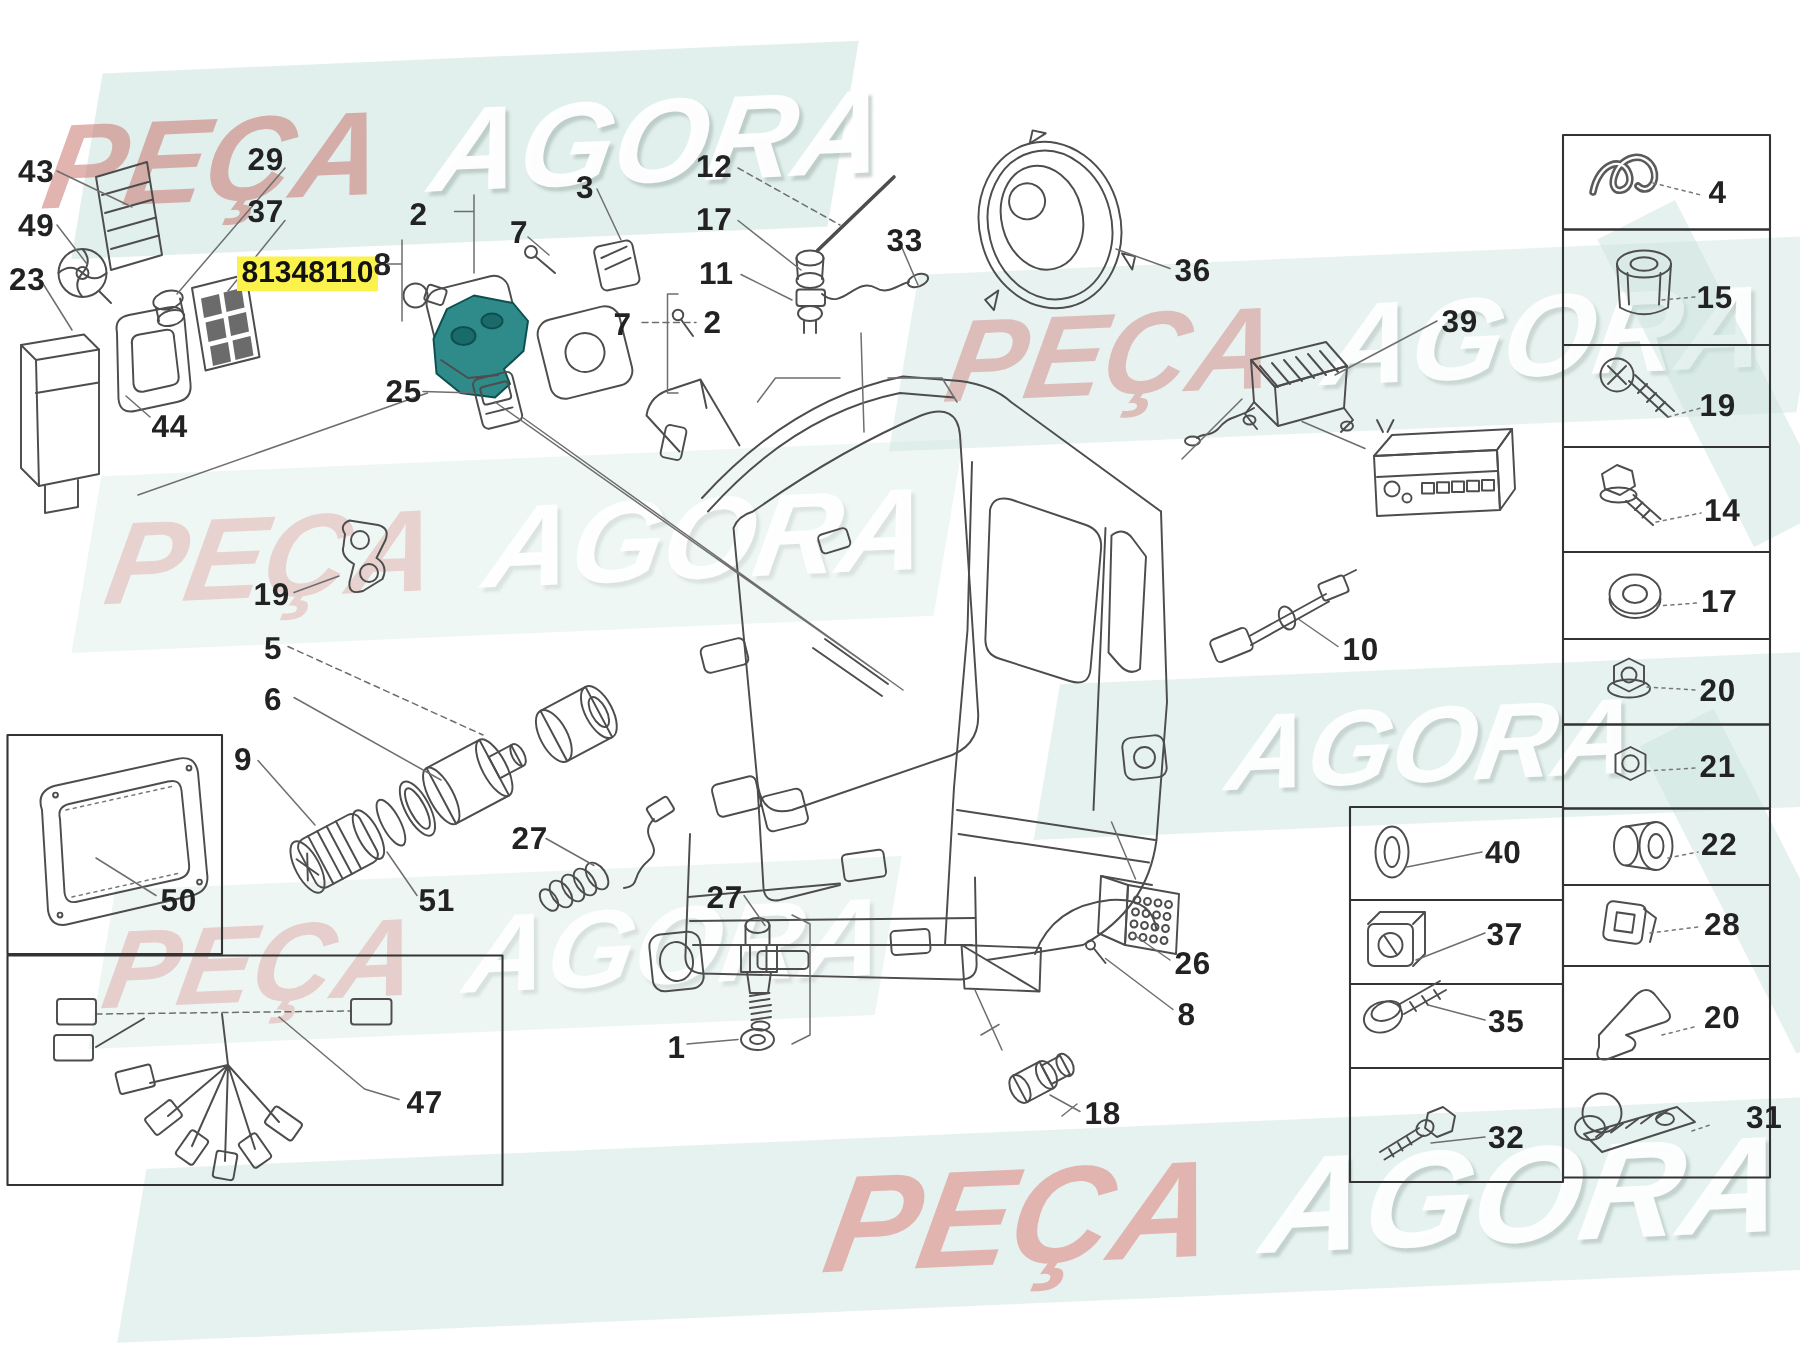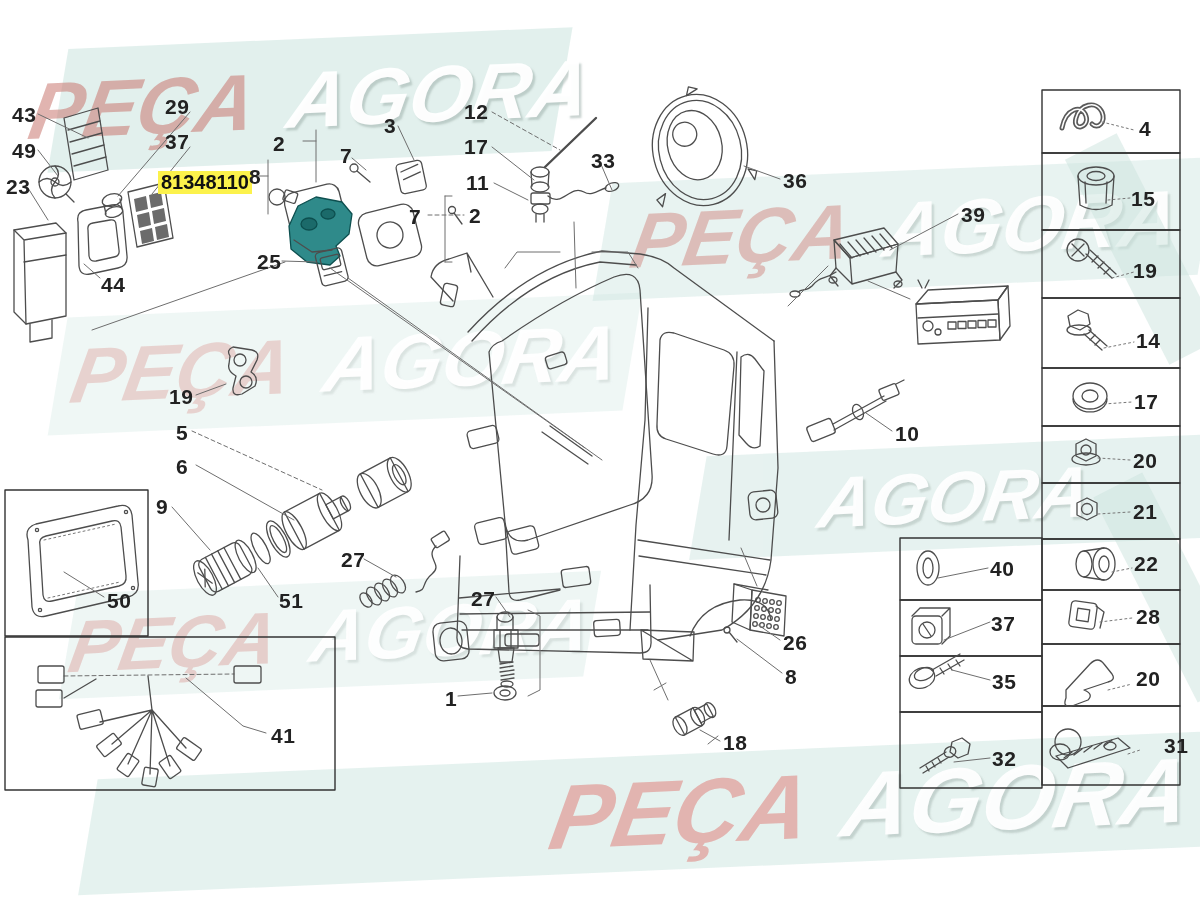--- a/index.html
+++ b/index.html
@@ -498,21 +498,21 @@
   <div class="lbl" style="left:156px;top:495px">9</div>
   <div class="lbl" style="left:895px;top:422px">10</div>
   <div class="lbl" style="left:341px;top:548px">27</div>
   <div class="lbl" style="left:279px;top:589px">51</div>
   <div class="lbl" style="left:471px;top:587px">27</div>
   <div class="lbl" style="left:107px;top:589px">50</div>
   <div class="lbl" style="left:445px;top:687px">1</div>
   <div class="lbl" style="left:783px;top:631px">26</div>
   <div class="lbl" style="left:785px;top:665px">8</div>
   <div class="lbl" style="left:723px;top:731px">18</div>
-  <div class="lbl" style="left:271px;top:724px">41</div>
+  <div class="lbl" style="left:271px;top:724px">47</div>
   <div class="lbl" style="left:1139px;top:117px">4</div>
   <div class="lbl" style="left:1131px;top:187px">15</div>
   <div class="lbl" style="left:1133px;top:259px">19</div>
   <div class="lbl" style="left:1136px;top:329px">14</div>
   <div class="lbl" style="left:1134px;top:390px">17</div>
   <div class="lbl" style="left:1133px;top:449px">20</div>
   <div class="lbl" style="left:1133px;top:500px">21</div>
   <div class="lbl" style="left:1134px;top:552px">22</div>
   <div class="lbl" style="left:1136px;top:605px">28</div>
   <div class="lbl" style="left:1136px;top:667px">20</div>

